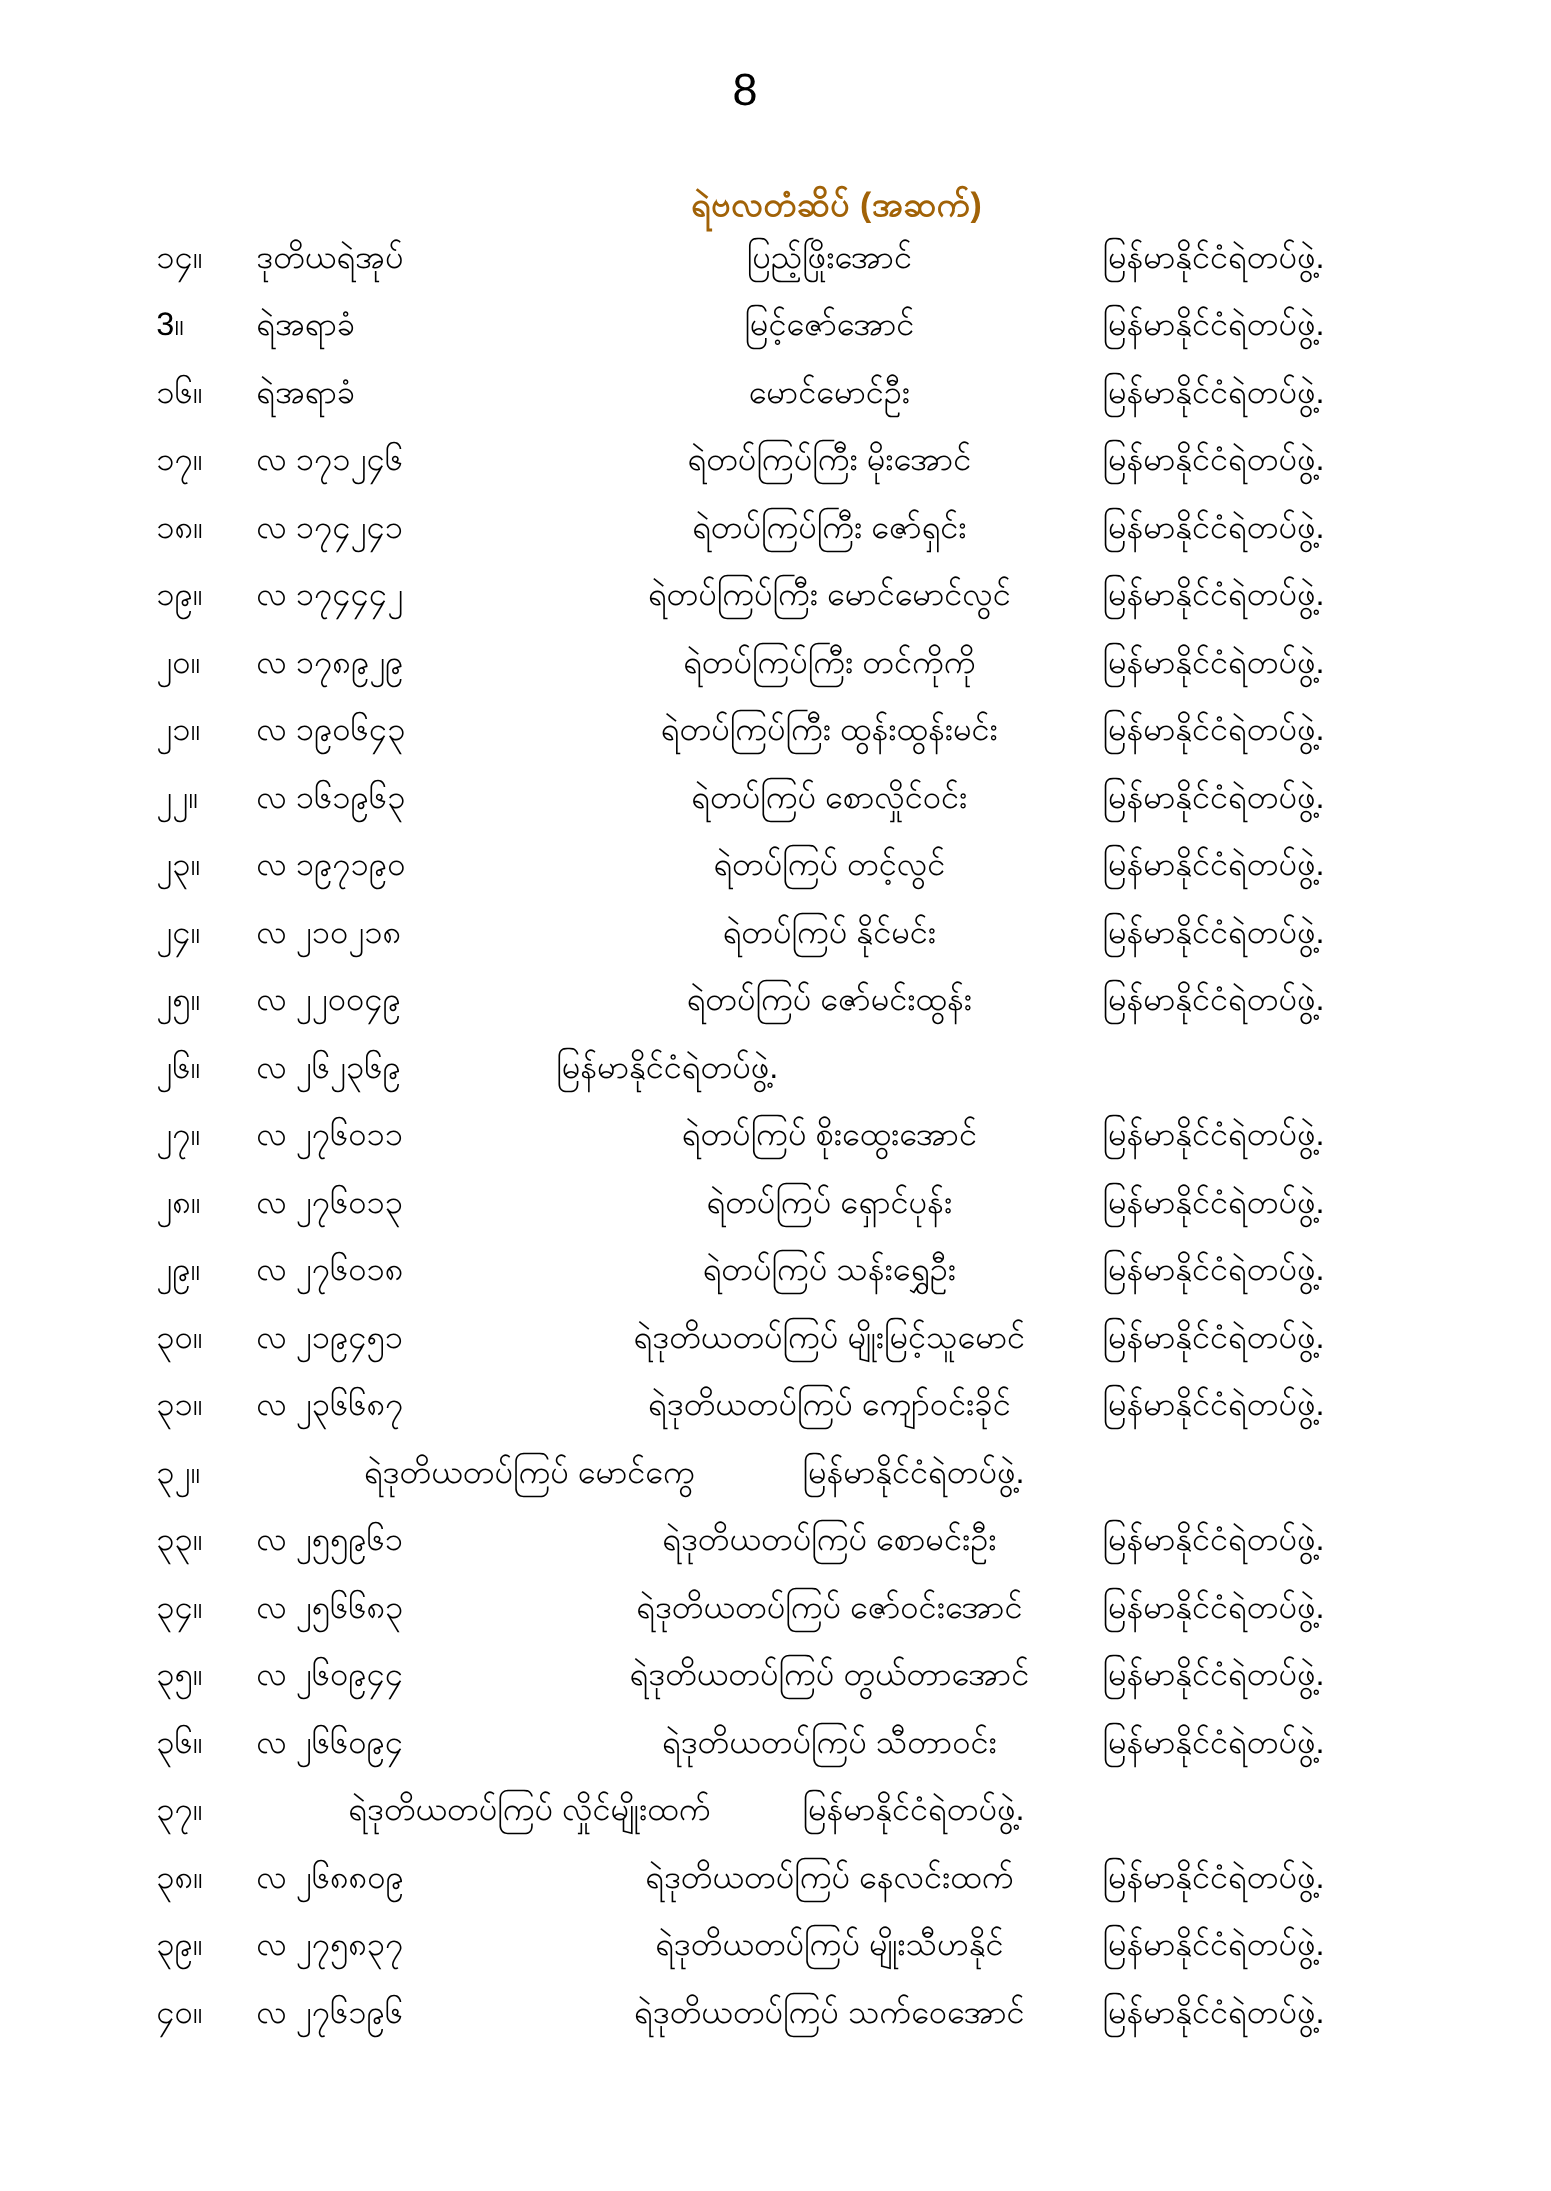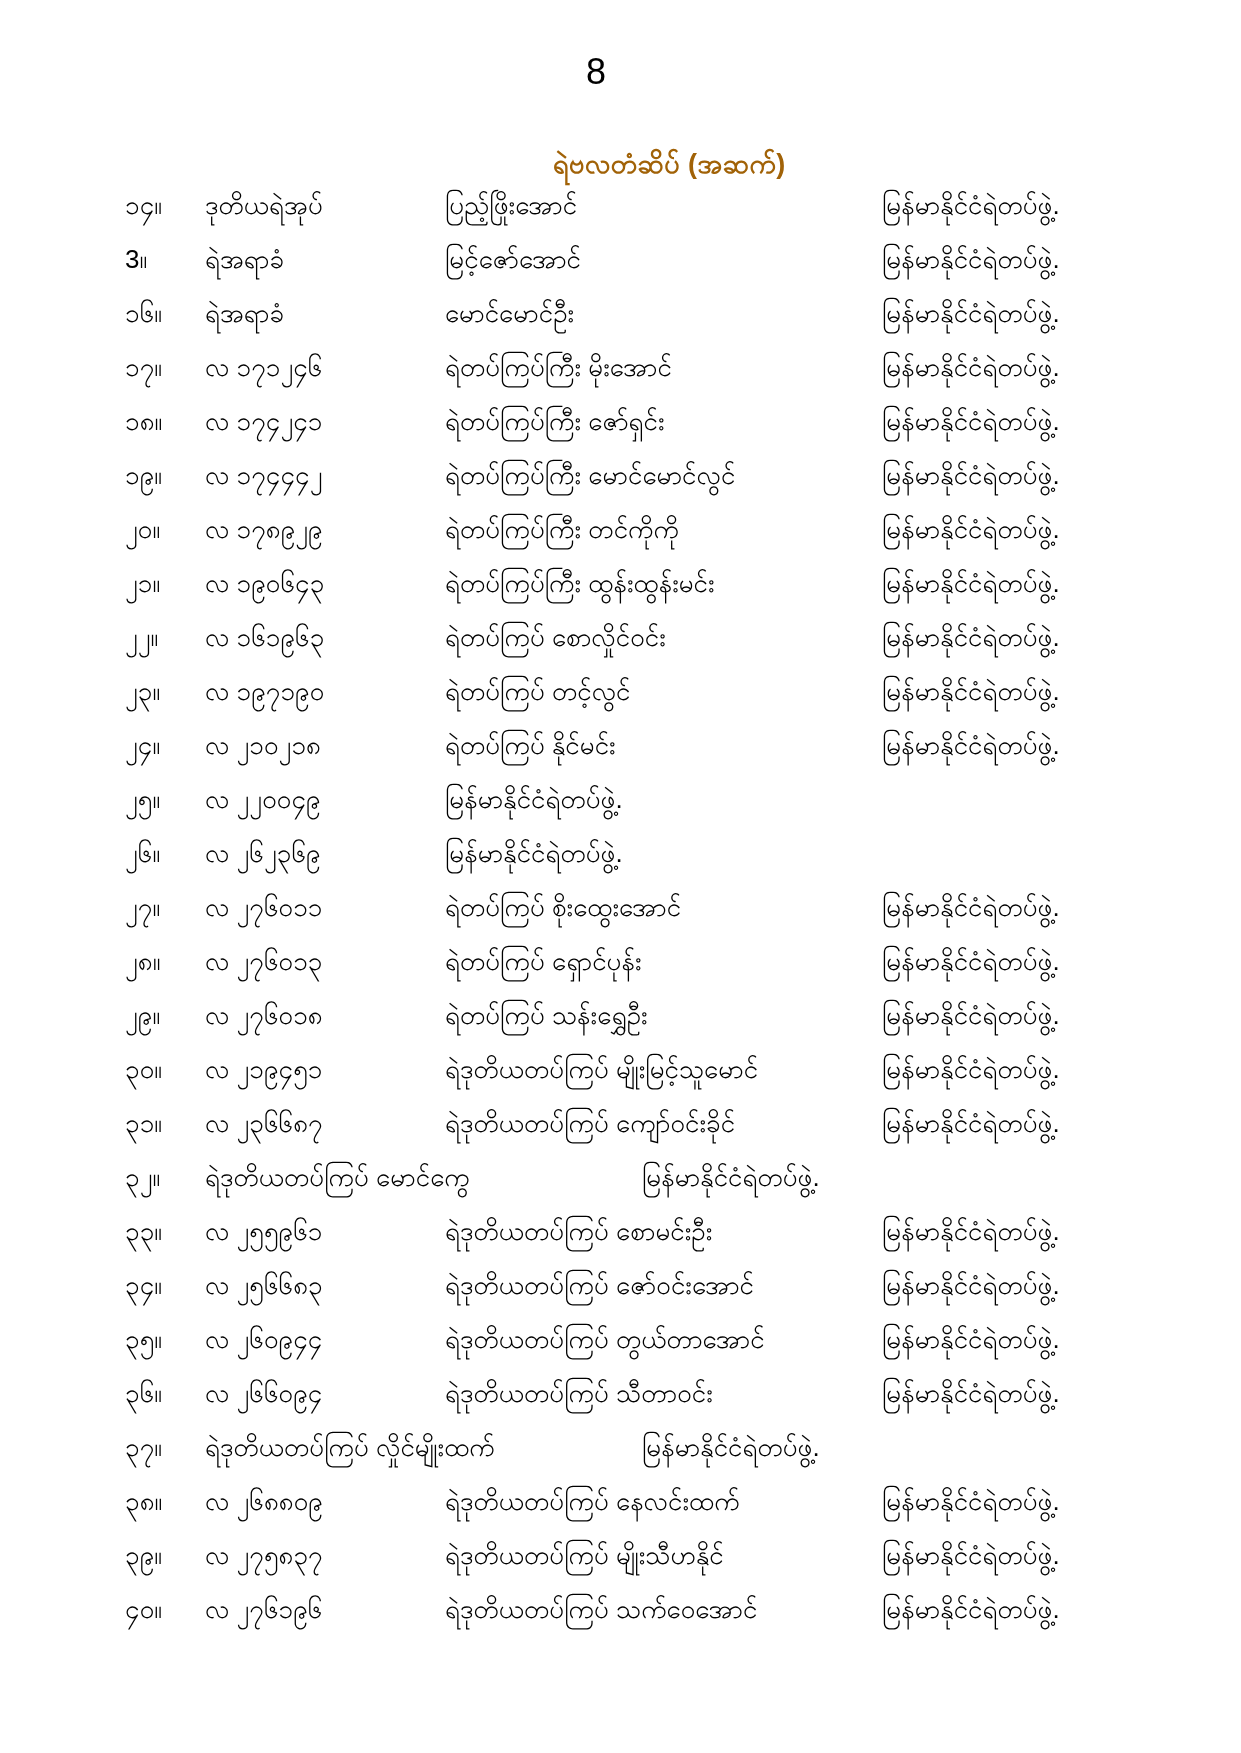--- a/index.html
+++ b/index.html
@@ -47,21 +47,21 @@
     display: flex;
     align-items: center;
     height: 54px;
     padding-left: 125px;
     box-sizing: border-box;
     font-size: 26px;
     white-space: nowrap;
   }
   .c-no   { width: 80px;  flex: 0 0 auto; }
   .c-col2 { width: 240px; flex: 0 0 auto; }
-  .c-col3 { width: 437px; flex: 0 0 auto; }
+  .c-col3 { width: 437px; flex: 0 0 auto; text-align: center; }
   .c-org  { flex: 1 1 auto; }
 </style>
 </head>
 <body>
 
 <div class="page">
   <div class="page-number">8</div>
 
   <div class="doc-heading">ရဲဗလတံဆိပ် (အဆက်)</div>
 
@@ -139,20 +139,21 @@
   <div class="row">
     <span class="c-no">၂၄။</span>
     <span class="c-col2">လ ၂၁၀၂၁၈</span>
     <span class="c-col3">ရဲတပ်ကြပ် နိုင်မင်း</span>
     <span class="c-org">မြန်မာနိုင်ငံရဲတပ်ဖွဲ့.</span>
   </div>
 
   <div class="row">
     <span class="c-no">၂၅။</span>
     <span class="c-col2">လ ၂၂၀၀၄၉</span>
+    <span class="c-col3">ရဲတပ်ကြပ် ဇော်မင်းထွန်း</span>
     <span class="c-org">မြန်မာနိုင်ငံရဲတပ်ဖွဲ့.</span>
   </div>
 
   <div class="row">
     <span class="c-no">၂၆။</span>
     <span class="c-col2">လ ၂၆၂၃၆၉</span>
     <span class="c-org">မြန်မာနိုင်ငံရဲတပ်ဖွဲ့.</span>
   </div>
 
   <div class="row">

